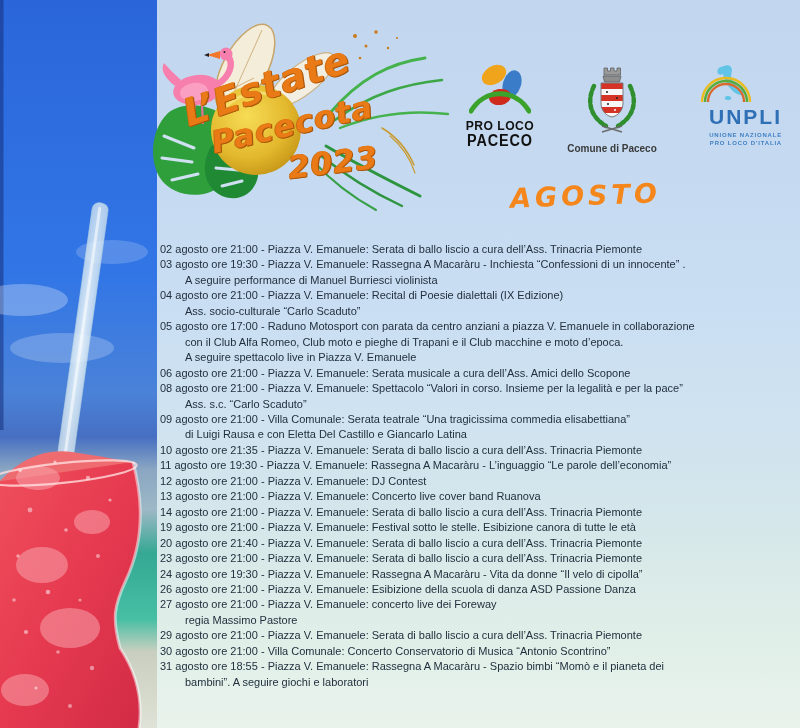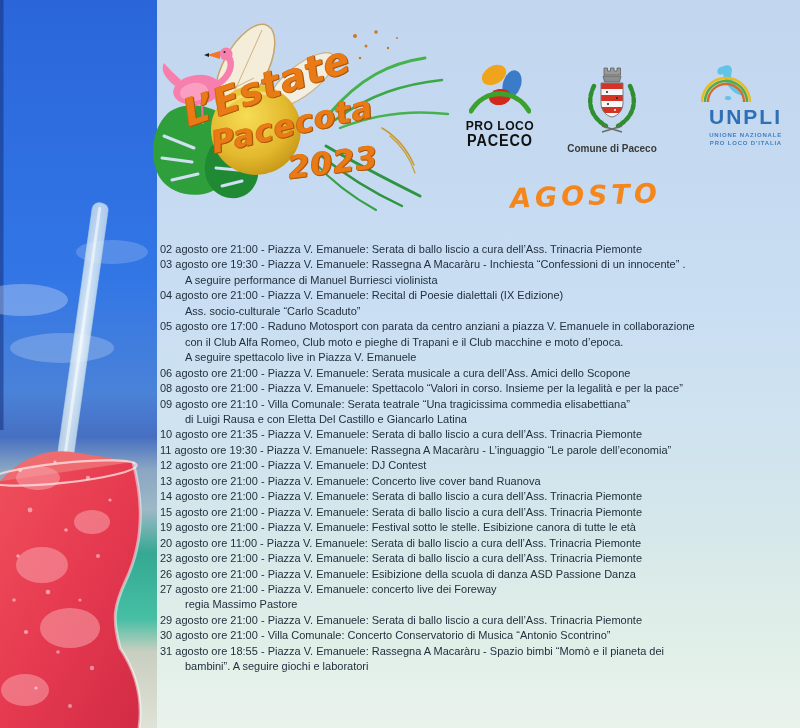--- a/index.html
+++ b/index.html
@@ -263,31 +263,32 @@
       <div class="event-line">02 agosto ore 21:00 - Piazza V. Emanuele: Serata di ballo liscio a cura dell’Ass. Trinacria Piemonte</div>
       <div class="event-line">03 agosto ore 19:30 - Piazza V. Emanuele: Rassegna A Macaràru - Inchiesta “Confessioni di un innocente” .</div>
       <div class="event-line indent">A seguire performance di Manuel Burriesci violinista</div>
       <div class="event-line">04 agosto ore 21:00 - Piazza V. Emanuele: Recital di Poesie dialettali (IX Edizione)</div>
       <div class="event-line indent">Ass. socio-culturale “Carlo Scaduto”</div>
       <div class="event-line">05 agosto ore 17:00 - Raduno Motosport con parata da centro anziani a piazza V. Emanuele in collaborazione</div>
       <div class="event-line indent">con il Club Alfa Romeo, Club moto e pieghe di Trapani e il Club macchine e moto d’epoca.</div>
       <div class="event-line indent">A seguire spettacolo live in Piazza V. Emanuele</div>
       <div class="event-line">06 agosto ore 21:00 - Piazza V. Emanuele: Serata musicale a cura dell’Ass. Amici dello Scopone</div>
       <div class="event-line">08 agosto ore 21:00 - Piazza V. Emanuele: Spettacolo “Valori in corso. Insieme per la legalità e per la pace”</div>
-      <div class="event-line">09 agosto ore 21:10 - Villa Comunale: Serata teatrale “Una tragicissima commedia elisabettiana”</div>
+      <div class="event-line indent">Ass. s.c. “Carlo Scaduto”</div>
+      <div class="event-line">09 agosto ore 21:00 - Villa Comunale: Serata teatrale “Una tragicissima commedia elisabettiana”</div>
       <div class="event-line indent">di Luigi Rausa e con Eletta Del Castillo e Giancarlo Latina</div>
       <div class="event-line">10 agosto ore 21:35 - Piazza V. Emanuele: Serata di ballo liscio a cura dell’Ass. Trinacria Piemonte</div>
       <div class="event-line">11 agosto ore 19:30 - Piazza V. Emanuele: Rassegna A Macaràru - L’inguaggio “Le parole dell’economia”</div>
       <div class="event-line">12 agosto ore 21:00 - Piazza V. Emanuele: DJ Contest</div>
       <div class="event-line">13 agosto ore 21:00 - Piazza V. Emanuele: Concerto live cover band Ruanova</div>
       <div class="event-line">14 agosto ore 21:00 - Piazza V. Emanuele: Serata di ballo liscio a cura dell’Ass. Trinacria Piemonte</div>
-      <div class="event-line">15 agosto ore 21:00 - Piazza V. Emanuele: Serata di ballo liscio a cura dell’Ass. Trinacria Piemonte</div>
       <div class="event-line">19 agosto ore 21:00 - Piazza V. Emanuele: Festival sotto le stelle. Esibizione canora di tutte le età</div>
-      <div class="event-line">20 agosto ore 11:00 - Piazza V. Emanuele: Serata di ballo liscio a cura dell’Ass. Trinacria Piemonte</div>
+      <div class="event-line">20 agosto ore 21:40 - Piazza V. Emanuele: Serata di ballo liscio a cura dell’Ass. Trinacria Piemonte</div>
       <div class="event-line">23 agosto ore 21:00 - Piazza V. Emanuele: Serata di ballo liscio a cura dell’Ass. Trinacria Piemonte</div>
+      <div class="event-line">24 agosto ore 19:30 - Piazza V. Emanuele: Rassegna A Macaràru - Vita da donne “Il velo di cipolla”</div>
       <div class="event-line">26 agosto ore 21:00 - Piazza V. Emanuele: Esibizione della scuola di danza ASD Passione Danza</div>
       <div class="event-line">27 agosto ore 21:00 - Piazza V. Emanuele: concerto live dei Foreway</div>
       <div class="event-line indent">regia Massimo Pastore</div>
       <div class="event-line">29 agosto ore 21:00 - Piazza V. Emanuele: Serata di ballo liscio a cura dell’Ass. Trinacria Piemonte</div>
       <div class="event-line">30 agosto ore 21:00 - Villa Comunale: Concerto Conservatorio di Musica “Antonio Scontrino”</div>
       <div class="event-line">31 agosto ore 18:55 - Piazza V. Emanuele: Rassegna A Macaràru - Spazio bimbi “Momò e il pianeta dei</div>
       <div class="event-line indent">bambini”. A seguire giochi e laboratori</div>
     </div>
 
 </div>

